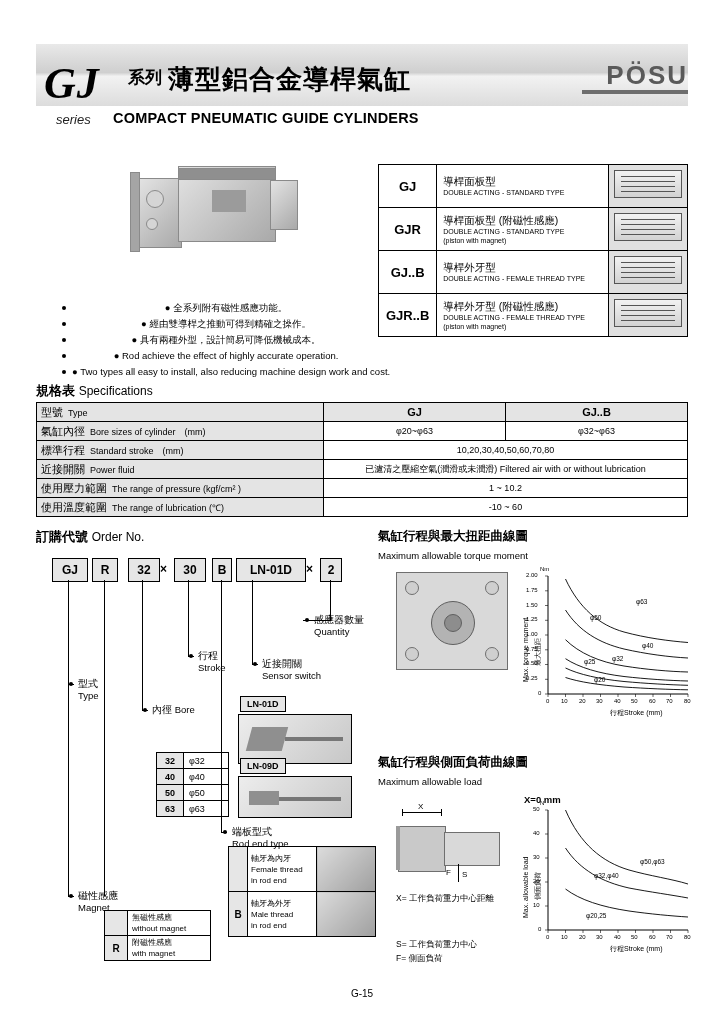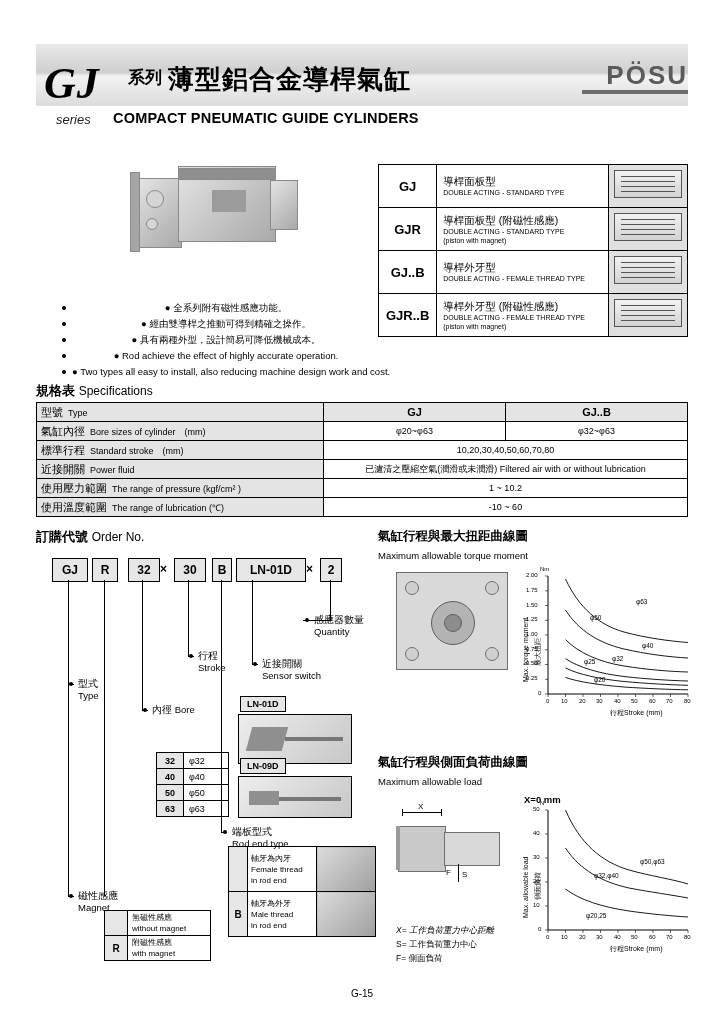--- a/index.html
+++ b/index.html
@@ -479,21 +479,21 @@
     <div style="position:absolute;left:6px;top:6px;width:40px;height:1px;background:#000;"></div>
     <div style="position:absolute;left:6px;top:3px;width:1px;height:7px;background:#000;"></div>
     <div style="position:absolute;left:45px;top:3px;width:1px;height:7px;background:#000;"></div>
     <div class="ctick" style="left:22px;top:-4px;font-size:8px;">X</div>
     <div style="position:absolute;left:62px;top:58px;width:1px;height:18px;background:#000;"></div>
     <div class="ctick" style="left:66px;top:64px;font-size:8px;">S</div>
     <div class="ctick" style="left:50px;top:62px;font-size:8px;">F</div>
     <div style="position:absolute;left:0px;top:20px;width:4px;height:44px;background:#9a9a9a;"></div>
   </div>
 
-  <div class="note" style="left:396px;top:924px;font-style:italic;">X= 工作負荷重力中心距離</div>
+  <div class="note" style="left:396px;top:892px;">X= 工作負荷重力中心距離</div>
   <div class="note" style="left:396px;top:938px;">S= 工作負荷重力中心</div>
   <div class="note" style="left:396px;top:952px;">F= 側面負荷</div>
 
   <div class="chart-box" style="left:524px;top:800px;width:170px;height:170px;">
     <svg width="170" height="170" class="curve">
       <line x1="24" y1="10" x2="24" y2="130" stroke="#000" stroke-width="1"></line>
       <line x1="24" y1="130" x2="164" y2="130" stroke="#000" stroke-width="1"></line>
       <g stroke="#000" stroke-width="0.6">
         <line x1="24" y1="130" x2="21" y2="130"></line>
           <line x1="24" y1="106" x2="21" y2="106"></line>

